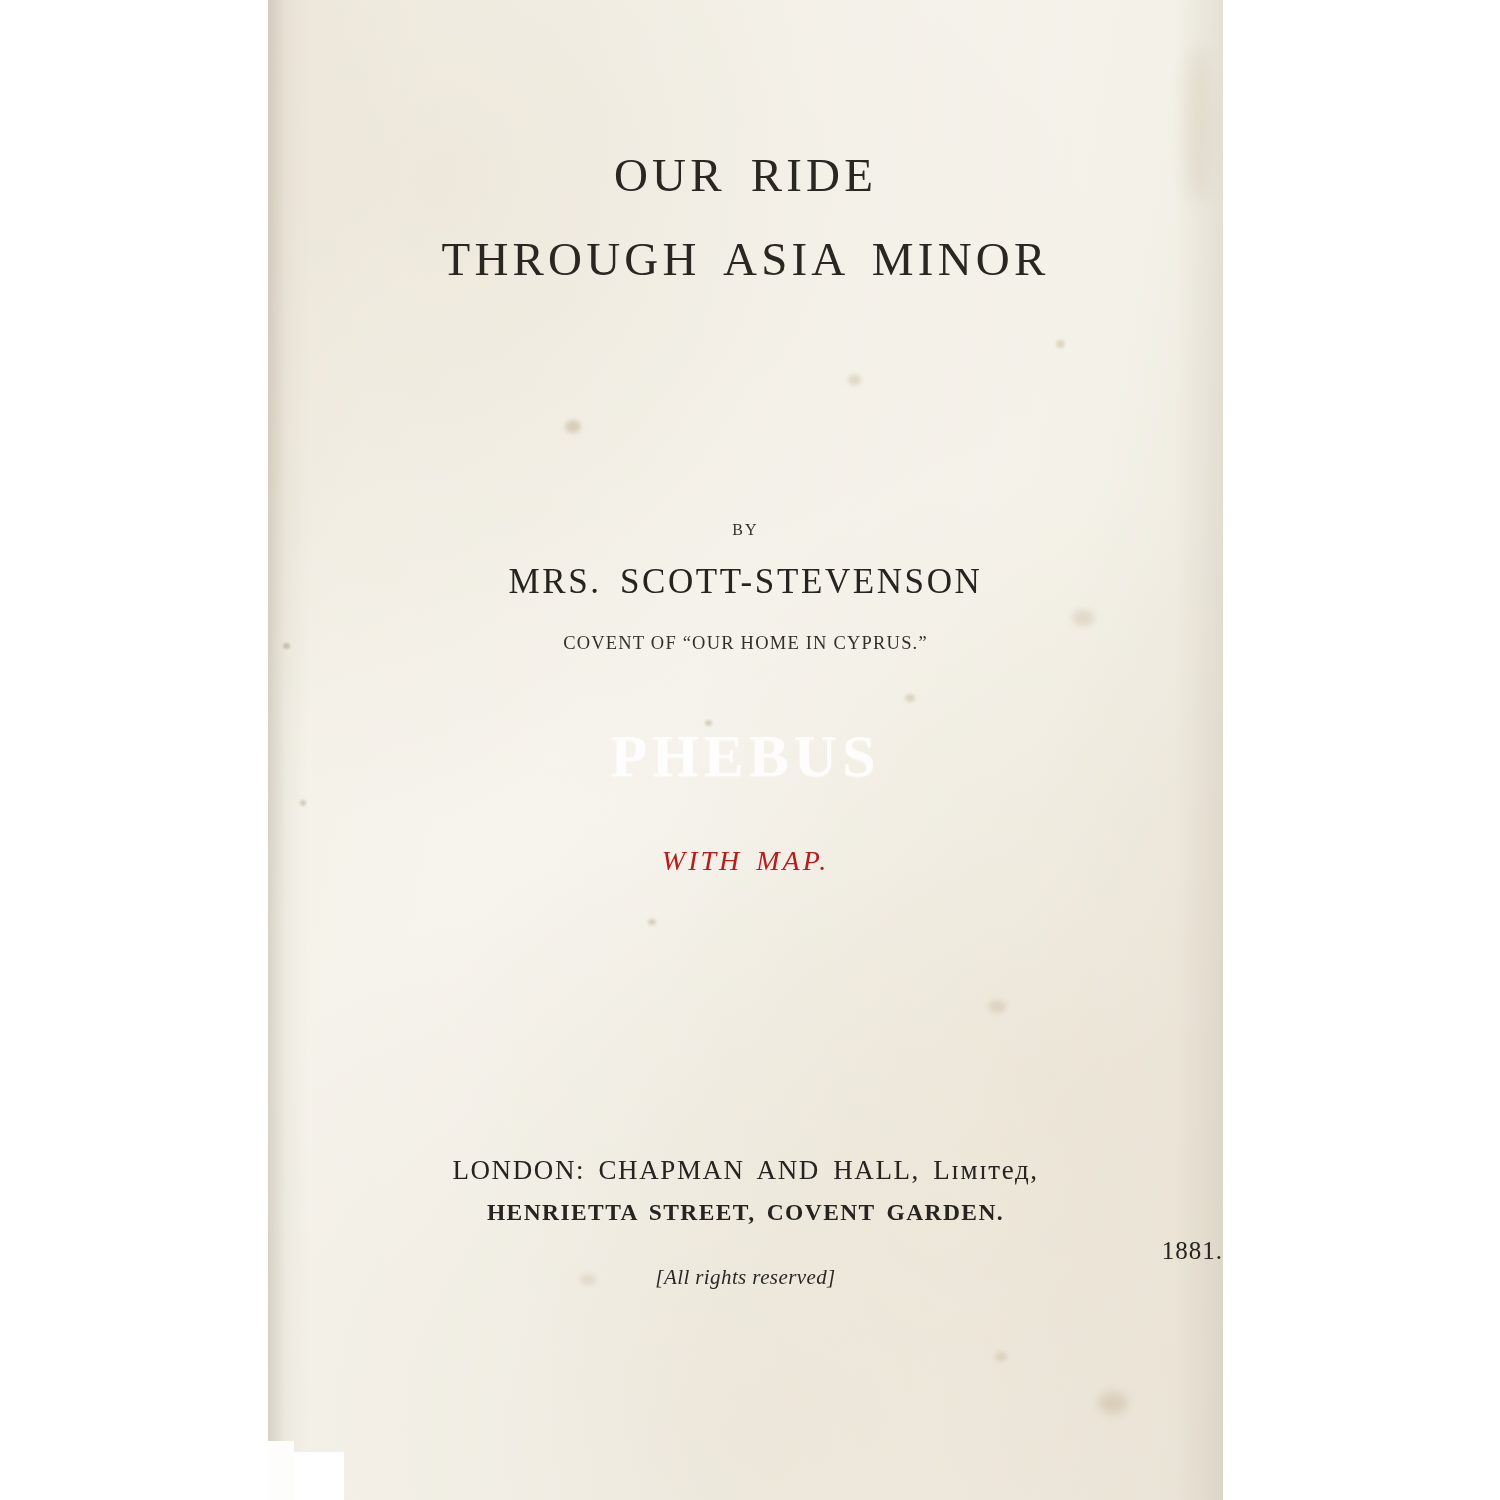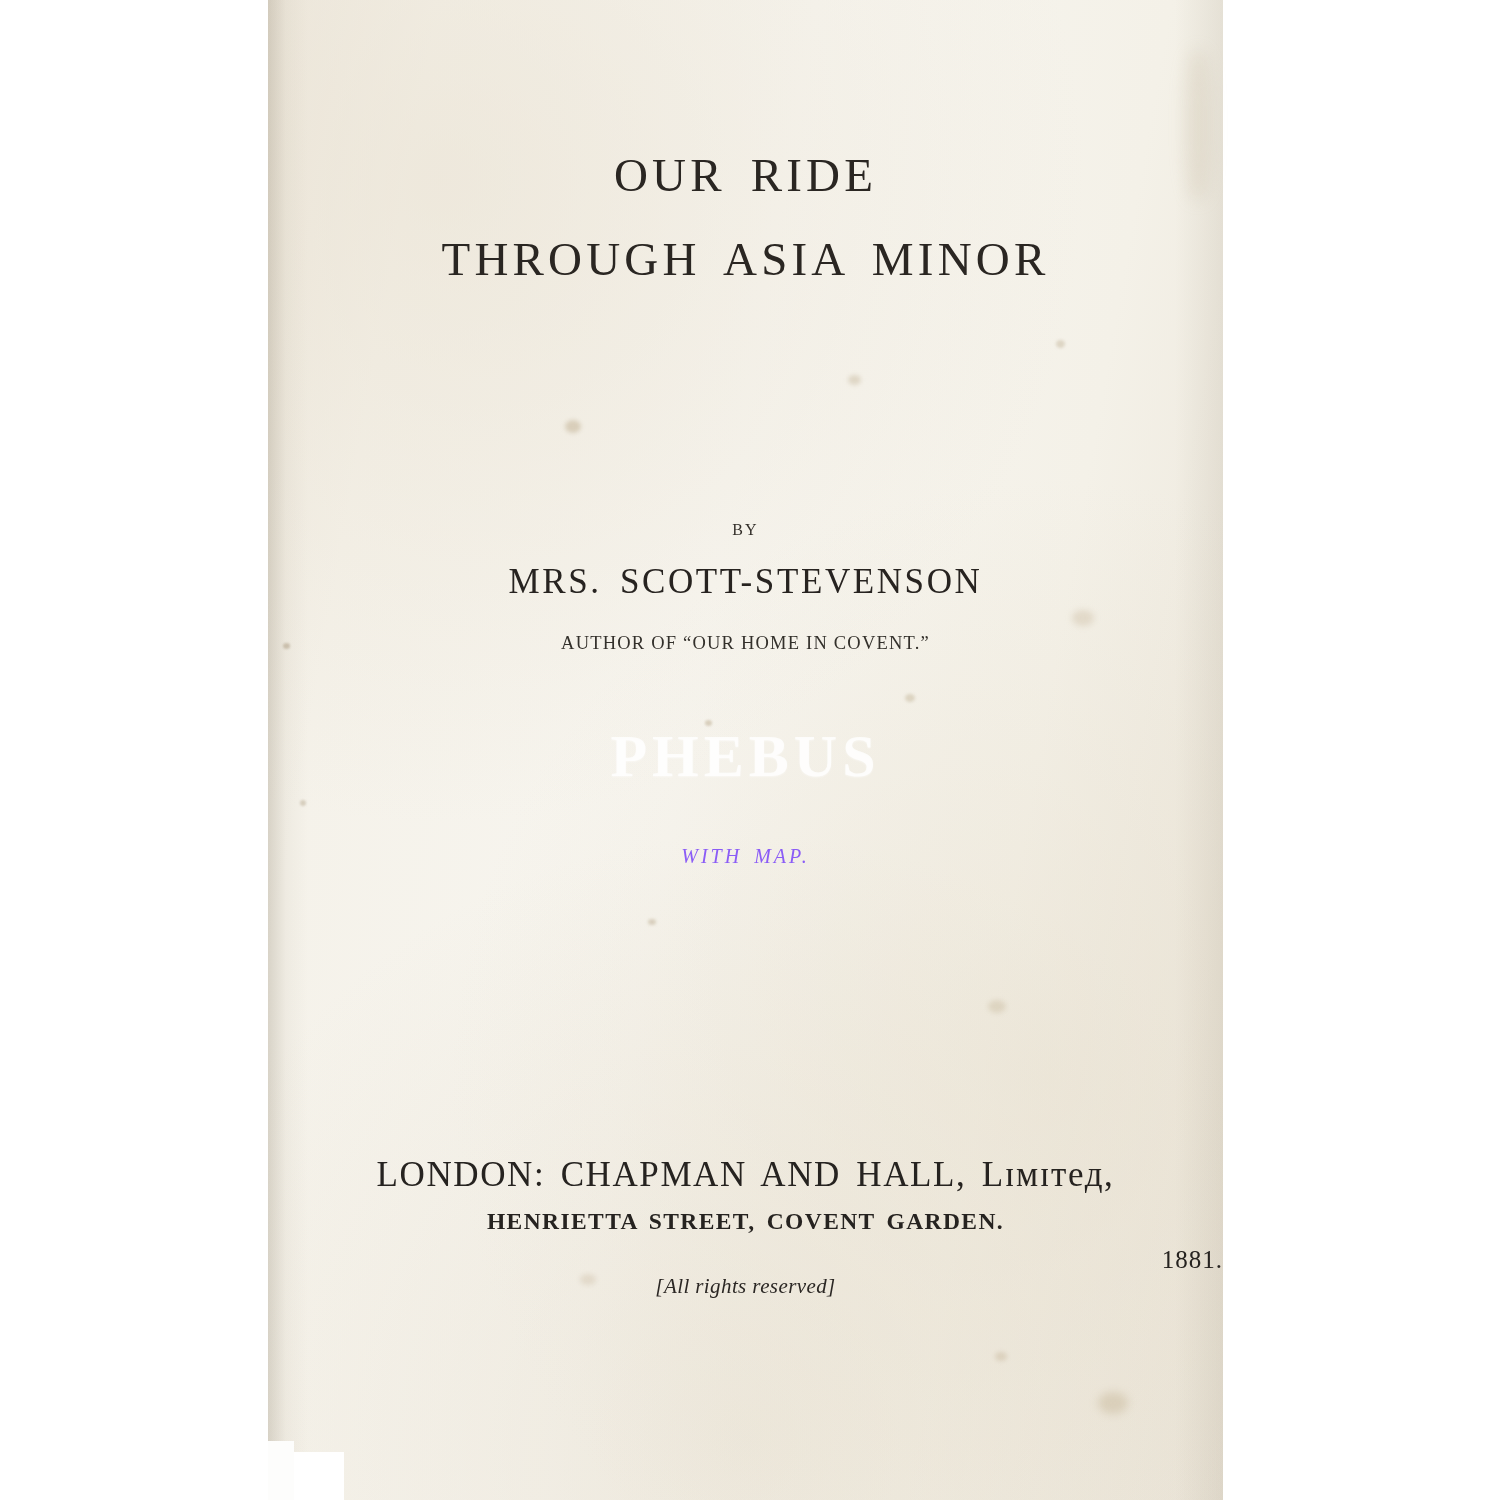--- a/index.html
+++ b/index.html
@@ -137,34 +137,34 @@
     font-size: 18.5px;
     letter-spacing: 1.2px;
     color: #33302b;
     white-space: nowrap;
   }
 
   #with-map {
     position: absolute;
     left: 0; width: 100%;
     top: 845px;
-    font-size: 20px;
+    font-size: 28px;
     font-style: italic;
     letter-spacing: 3px;
     word-spacing: 4px;
-    color: #8b5cf6;
+    color: #b91c1c;
   }
 
   #imprint {
     position: absolute;
     left: 0; width: 100%;
     top: 1155px;
   }
   #imprint-line1 {
-    font-size: 35px;
+    font-size: 27px;
     letter-spacing: 1.6px;
     word-spacing: 5px;
     color: #262320;
     white-space: nowrap;
   }
   #imprint-line2 {
     margin-top: 13px;
     font-size: 23.5px;
     letter-spacing: 1.4px;
     word-spacing: 4px;
@@ -228,21 +228,21 @@
   <div id="corner-notch"></div>
   <div id="corner-notch2"></div>
 
   <div id="text-block">
 
     <div class="title-line" id="title-1">OUR RIDE</div>
     <div class="title-line" id="title-2">THROUGH ASIA MINOR</div>
 
     <div id="by-label">BY</div>
     <div id="author-name">MRS.  SCOTT-STEVENSON</div>
-    <div id="author-of">AUTHOR OF “OUR HOME IN COVENT.”</div>
+    <div id="author-of">COVENT OF “OUR HOME IN CYPRUS.”</div>
 
     <div id="watermark">PHEBUS</div>
 
     <div id="with-map">WITH MAP.</div>
 
     <div id="imprint">
       <div id="imprint-line1">LONDON: CHAPMAN AND HALL, Lɪмɪтед,</div>
       <div id="imprint-line2">HENRIETTA STREET, COVENT GARDEN.</div>
       <div id="imprint-year">1881.</div>
       <div id="imprint-rights">[All rights reserved]</div>

